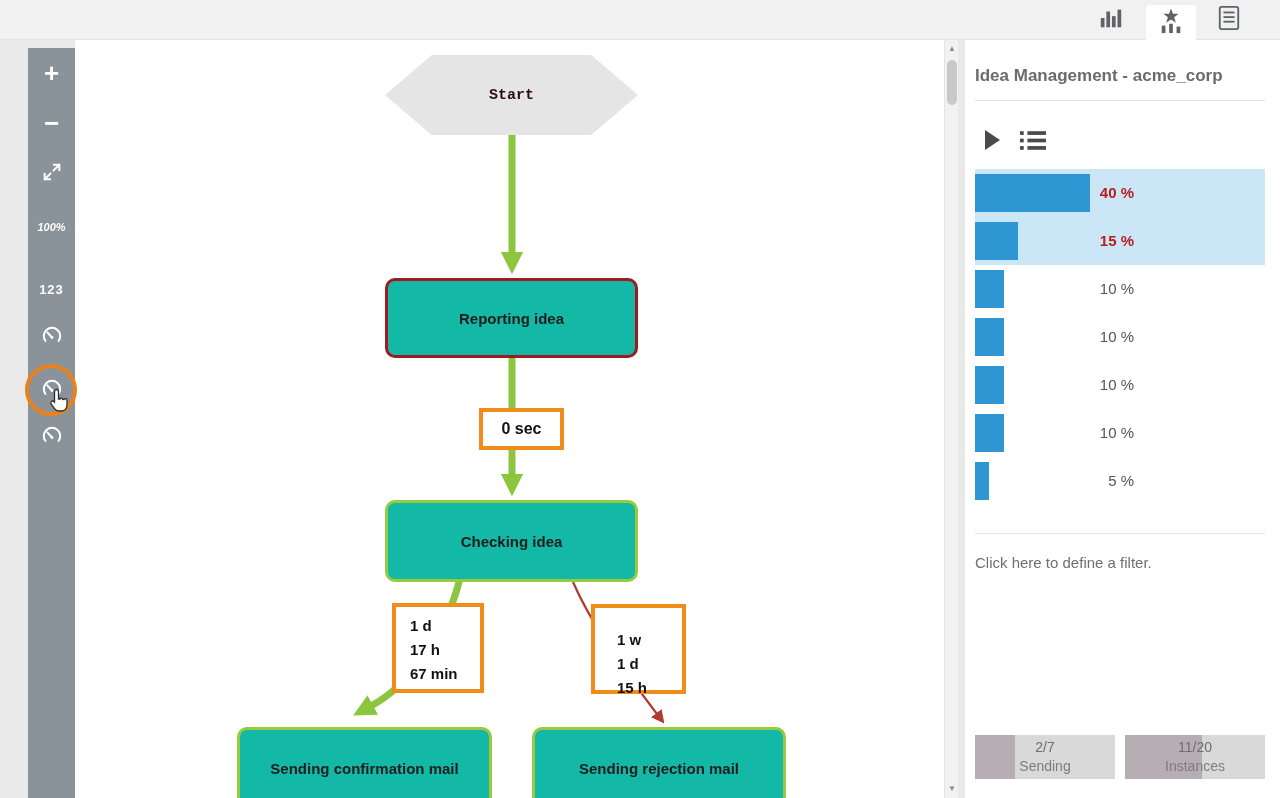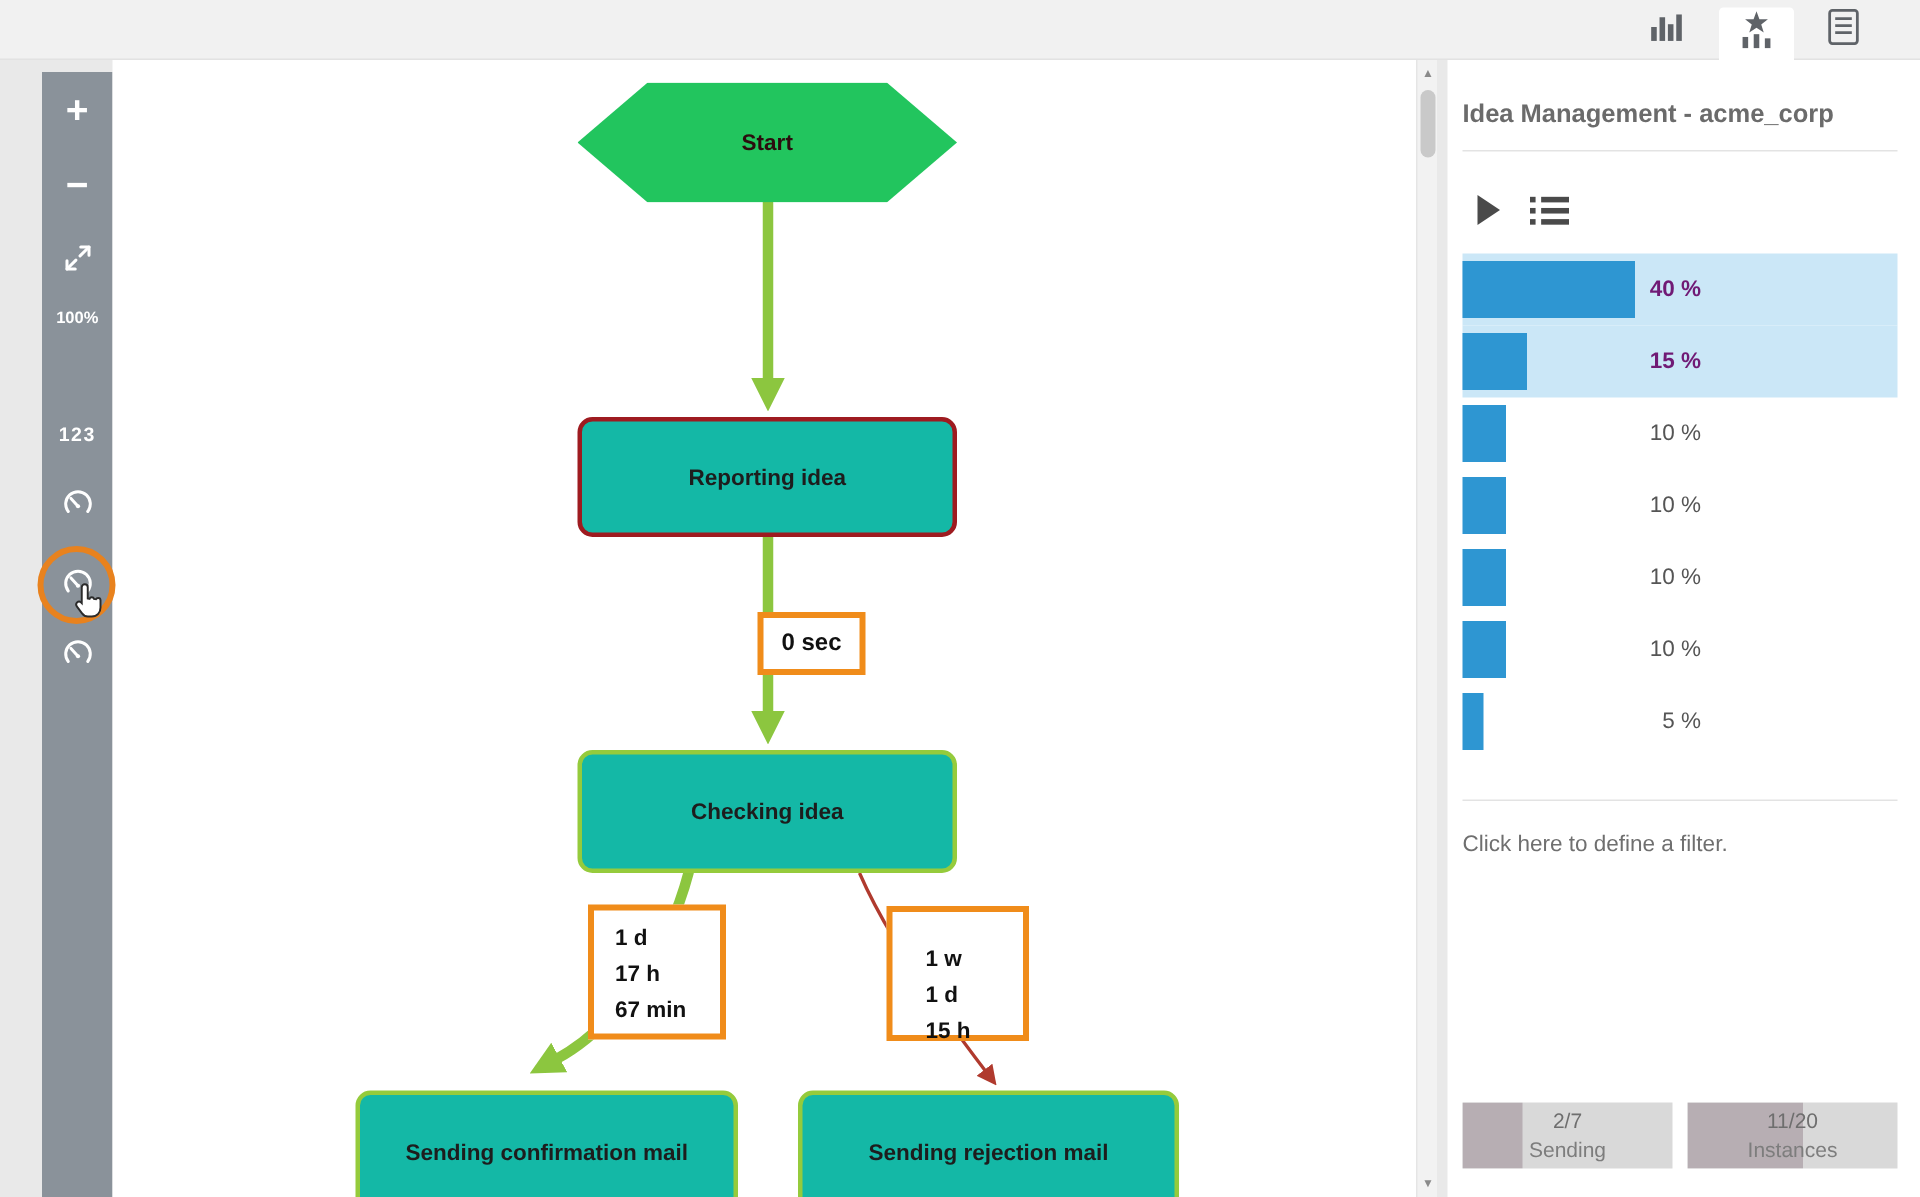--- a/index.html
+++ b/index.html
@@ -16,21 +16,21 @@
   .tbtn { position: absolute; left: 0; width: 47px; height: 30px; background: none; border: none; color: #ffffff; text-align: center; cursor: pointer; display: flex; align-items: center; justify-content: center; font-family: "Liberation Sans", sans-serif; }
   .tbtn.sign { font-size: 26px; font-weight: bold; line-height: 1; }
   .tbtn.small-label { font-size: 11px; font-weight: bold; }
   .tbtn.num-label { font-size: 13px; font-weight: bold; letter-spacing: 1px; }
 
   
   .canvas { position: absolute; left: 75px; top: 40px; width: 883px; height: 758px; background: #ffffff; overflow: hidden; }
   .edges { position: absolute; left: 0; top: 0; }
 
   .node { position: absolute; display: flex; align-items: center; justify-content: center; font-size: 15px; font-weight: bold; color: #1d1d1d; border-radius: 10px; cursor: pointer; }
-  .node.hexagon { background: #22c55e; border-radius: 0; clip-path: polygon(0 50%, 18.5% 0, 81.5% 0, 100% 50%, 81.5% 100%, 18.5% 100%); color: #2c0d0e; }
+  .node.hexagon { background: #e5e5e5; border-radius: 0; clip-path: polygon(0 50%, 18.5% 0, 81.5% 0, 100% 50%, 81.5% 100%, 18.5% 100%); color: #2c0d0e; font-family: Liberation Mono, monospace; }
   .node.green { background: #14b8a6; }
   .node.border-maroon { border: 3px solid #9e1b20; }
   .node.border-lime { border: 3px solid #95cb3c; }
 
   .edge-label { position: absolute; background: #ffffff; border: 4px solid #f08c1a; font-size: 15px; font-weight: bold; color: #111111; cursor: pointer; }
   .edge-label.single { display: flex; align-items: center; justify-content: center; font-size: 16px; }
   .edge-label .line { line-height: 24px; }
 
   
   .vscroll { position: absolute; right: 0; top: 0; width: 14px; height: 758px; background: #f2f2f2; border-left: 1px solid #e5e5e5; }
@@ -41,21 +41,21 @@
   .sidebar { position: absolute; left: 965px; top: 40px; width: 315px; height: 758px; background: #ffffff; }
   .sb-title { position: absolute; left: 10px; top: 26px; width: 295px; font-size: 17px; font-weight: bold; color: #6b6b6b; }
   .sb-divider { position: absolute; left: 10px; width: 290px; height: 1px; background: #e3e3e3; }
   .sb-iconbtn { position: absolute; top: 88px; background: none; border: none; cursor: pointer; }
 
   .variant-list { position: absolute; left: 10px; top: 129px; width: 290px; }
   .variant-row { position: relative; height: 48px; cursor: pointer; }
   .variant-row.selected { background: #cbe7f7; }
   .variant-bar { position: absolute; left: 0; top: 5px; height: 38px; background: #2e96d2; }
   .variant-label { position: absolute; left: 104px; top: 0; width: 55px; line-height: 48px; text-align: right; font-size: 15px; color: #555555; }
-  .variant-row.selected .variant-label { font-weight: bold; color: #701a75; }
+  .variant-row.selected .variant-label { font-weight: bold; color: #b91c1c; }
 
   .filter-hint { position: absolute; left: 10px; top: 514px; font-size: 15px; color: #6f6f6f; cursor: pointer; background: none; border: none; font-family: "Liberation Sans", sans-serif; }
 
   .stat-box { position: absolute; top: 695px; width: 140px; height: 44px; background: #d9d9d9; cursor: pointer; overflow: hidden; }
   .stat-fill { position: absolute; left: 0; top: 0; height: 100%; background: #b7aeb3; }
   .stat-text { position: absolute; left: 0; top: 0; width: 100%; height: 100%; display: flex; flex-direction: column; align-items: center; justify-content: center; line-height: 1.35; }
   .stat-value { font-size: 14px; color: #6e6e6e; }
   .stat-label { font-size: 14px; color: #7d7d7d; }
 
   
@@ -106,21 +106,21 @@
     <button class="tbtn" style="top:110px;">
       <span>
         <svg width="22" height="22" viewBox="0 0 24 24" fill="none" stroke="#ffffff" stroke-width="2.2" stroke-linecap="round" stroke-linejoin="round">
           <path d="M14 4 h6 v6"></path>
             <path d="M20 4 l-6.5 6.5"></path>
           <path d="M10 20 H4 v-6"></path>
             <path d="M4 20 l6.5-6.5"></path>
         </svg>
       </span>
     </button>
-    <button class="tbtn small-label" style="top:149px;">100%</button>
+    <button class="tbtn small-label" style="top:164px;font-style:italic;">100%</button>
     <button class="tbtn num-label" style="top:226px;">123</button>
     <button class="tbtn" style="top:274px;">
       <span>
         <svg width="24" height="24" viewBox="0 0 24 24" fill="none" stroke="#ffffff" stroke-width="2" stroke-linecap="round">
           <path d="M5.5 17 A 8.2 8.2 0 1 1 18.5 17"></path>
           <path d="M12 13.5 L7.3 8.3"></path>
           <circle cx="12" cy="13.5" r="1.4" fill="#ffffff" stroke="none"></circle>
         </svg>
       </span>
     </button>
@@ -161,21 +161,21 @@
     </svg>
 
     <div class="node hexagon" style="left:310px; top:15px; width:253px; height:80px;">
       <span>Start</span>
     </div>
 
     <div class="node green border-maroon" style="left:310px; top:238px; width:253px; height:80px;">
       <span>Reporting idea</span>
     </div>
 
-    <div class="edge-label single" style="left:430px; top:368px; width:72px; height:42px;text-align:right;">
+    <div class="edge-label single" style="left:404px; top:368px; width:85px; height:42px;text-align:right;">
       <span>0 sec</span>
     </div>
 
     <div class="node green border-lime" style="left:310px; top:460px; width:253px; height:82px;">
       <span>Checking idea</span>
     </div>
 
     <div class="edge-label" style="left:317px; top:563px; width:92px; height:90px; padding:7px 0 0 14px;">
       <div class="line">1 d</div>
       <div class="line">17 h</div>

